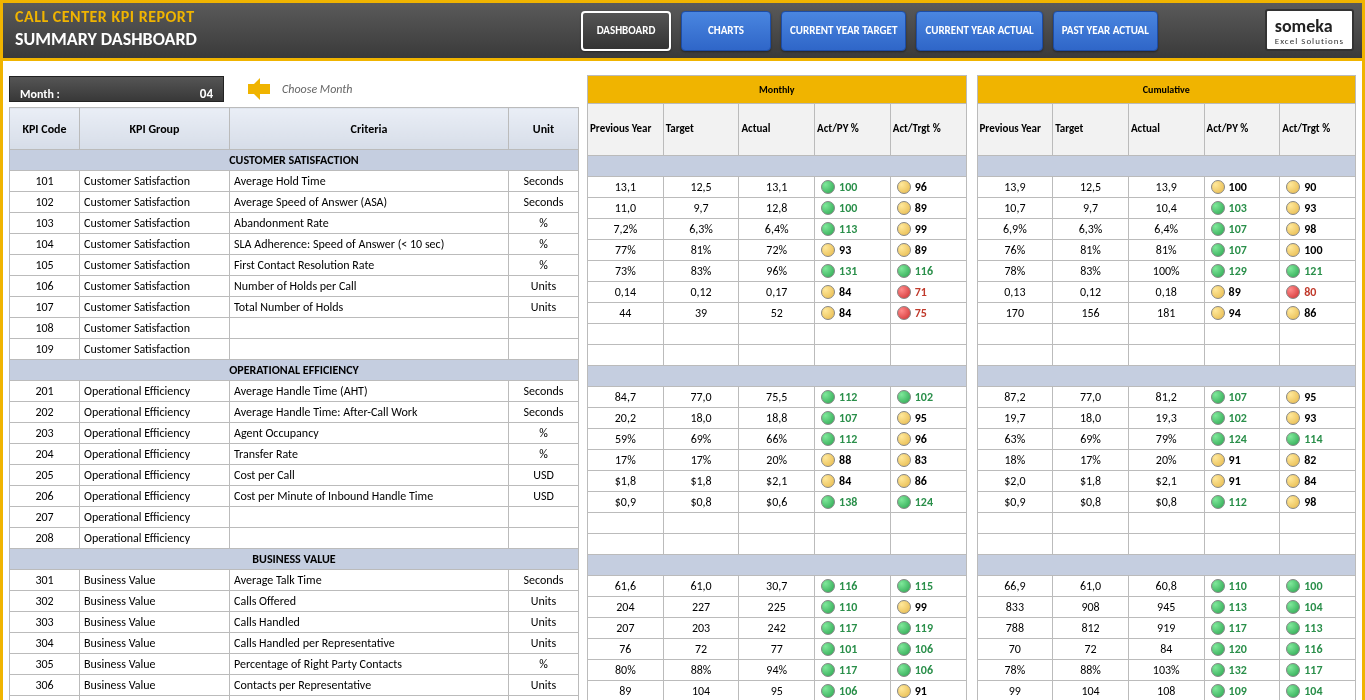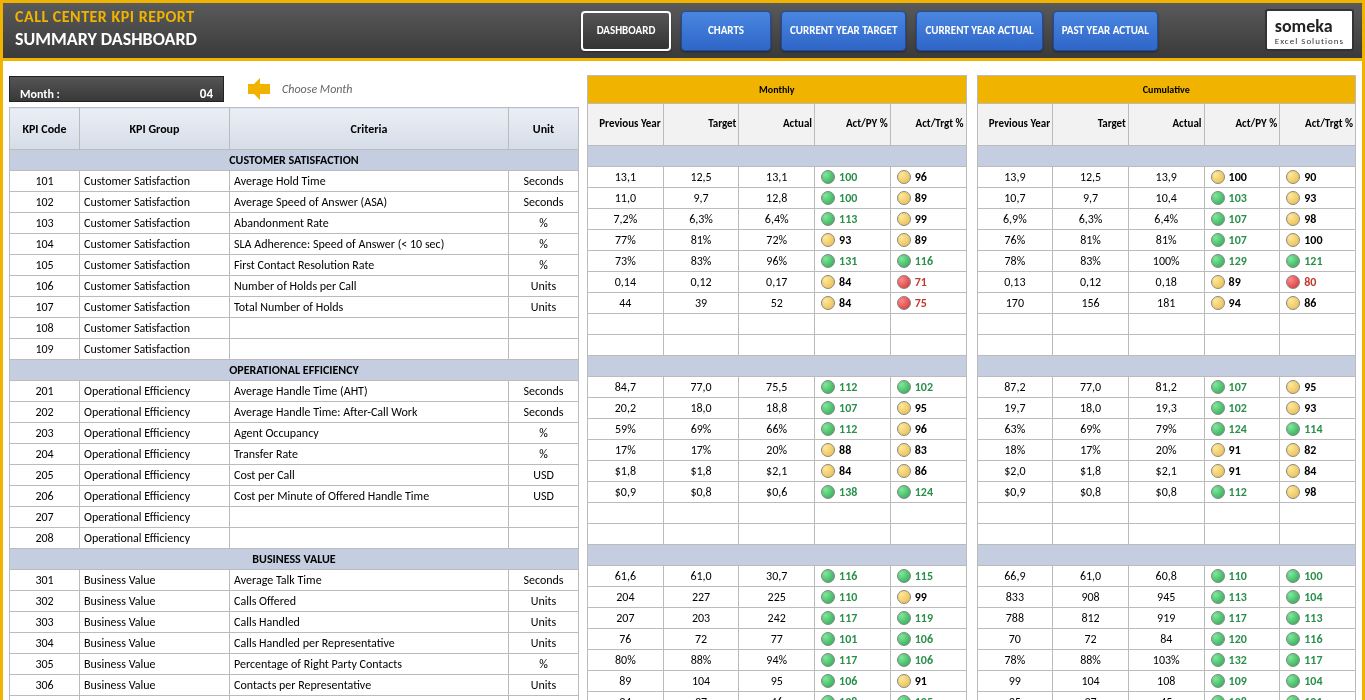--- a/index.html
+++ b/index.html
@@ -27,21 +27,21 @@
 .arrow:after{content:"";position:absolute;left:0;top:-2px;border:11px solid transparent;border-right-color:#f0b400}
 .hint{font-style:italic;color:#666;margin-left:4px}
 table{border-collapse:collapse;width:100%;table-layout:fixed}
 td,th{border:1px solid #bbb;height:21px;padding:0 4px;overflow:hidden;white-space:nowrap}
 .leftthead th{background:linear-gradient(#eaeef6,#d6dde8);font-weight:bold;height:42px;font-size:12px}
 .grouprow td{background:#c5cee0;font-weight:bold;text-align:center}
 .kpicode{text-align:center}
 .right{flex:1;display:flex;gap:10px}
 .panel{flex:1}
 .panelhdr{background:#f0b400;text-align:center;font-weight:bold;height:28px;line-height:28px;font-size:10px;border:1px solid #bbb;border-bottom:none}
-.subhdr th{background:#f2f2f2;font-weight:bold;text-align:right;height:42px;font-size:11px;padding:2px;line-height:1.1}
+.subhdr th{background:#f2f2f2;font-weight:bold;text-align:left;height:52px;font-size:11px;padding:2px;line-height:1.1}
 .num{text-align:center}
 .cellpct{display:flex;align-items:center;justify-content:flex-start;gap:4px;padding-left:2px}
 .dot{width:14px;height:14px;border-radius:50%;border:1px solid #888;flex:0 0 auto;display:inline-block}
 .green{background:radial-gradient(circle at 30% 30%,#7fe89a,#2aa44f)}
 .yellow{background:radial-gradient(circle at 30% 30%,#ffe89a,#e6b84a)}
 .red{background:radial-gradient(circle at 30% 30%,#ff8a8a,#d03030)}
 .bold{font-weight:bold}
 .tgreen{color:#2a8f4a}
 .tblack{color:#000}
 .tred{color:#c0392b}
@@ -182,21 +182,21 @@
             </tr>
             <tr>
               <td class="kpicode">205</td>
               <td>Operational Efficiency</td>
               <td>Cost per Call</td>
               <td style="text-align:center">USD</td>
             </tr>
             <tr>
               <td class="kpicode">206</td>
               <td>Operational Efficiency</td>
-              <td>Cost per Minute of Offered Handle Time</td>
+              <td>Cost per Minute of Inbound Handle Time</td>
               <td style="text-align:center">USD</td>
             </tr>
             <tr>
               <td class="kpicode">207</td>
               <td>Operational Efficiency</td>
               <td></td>
               <td style="text-align:center"></td>
             </tr>
             <tr>
               <td class="kpicode">208</td>

